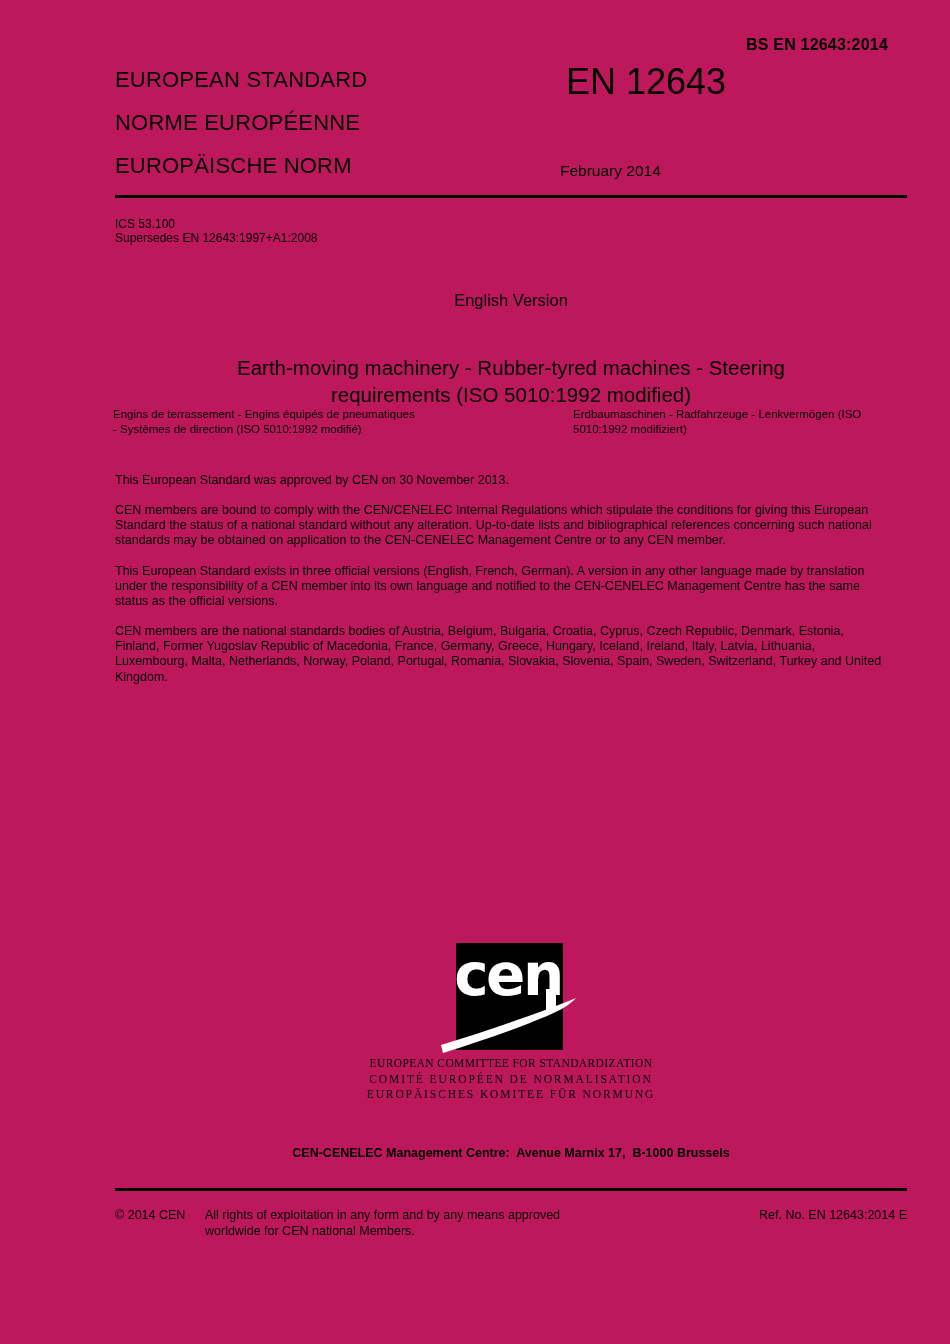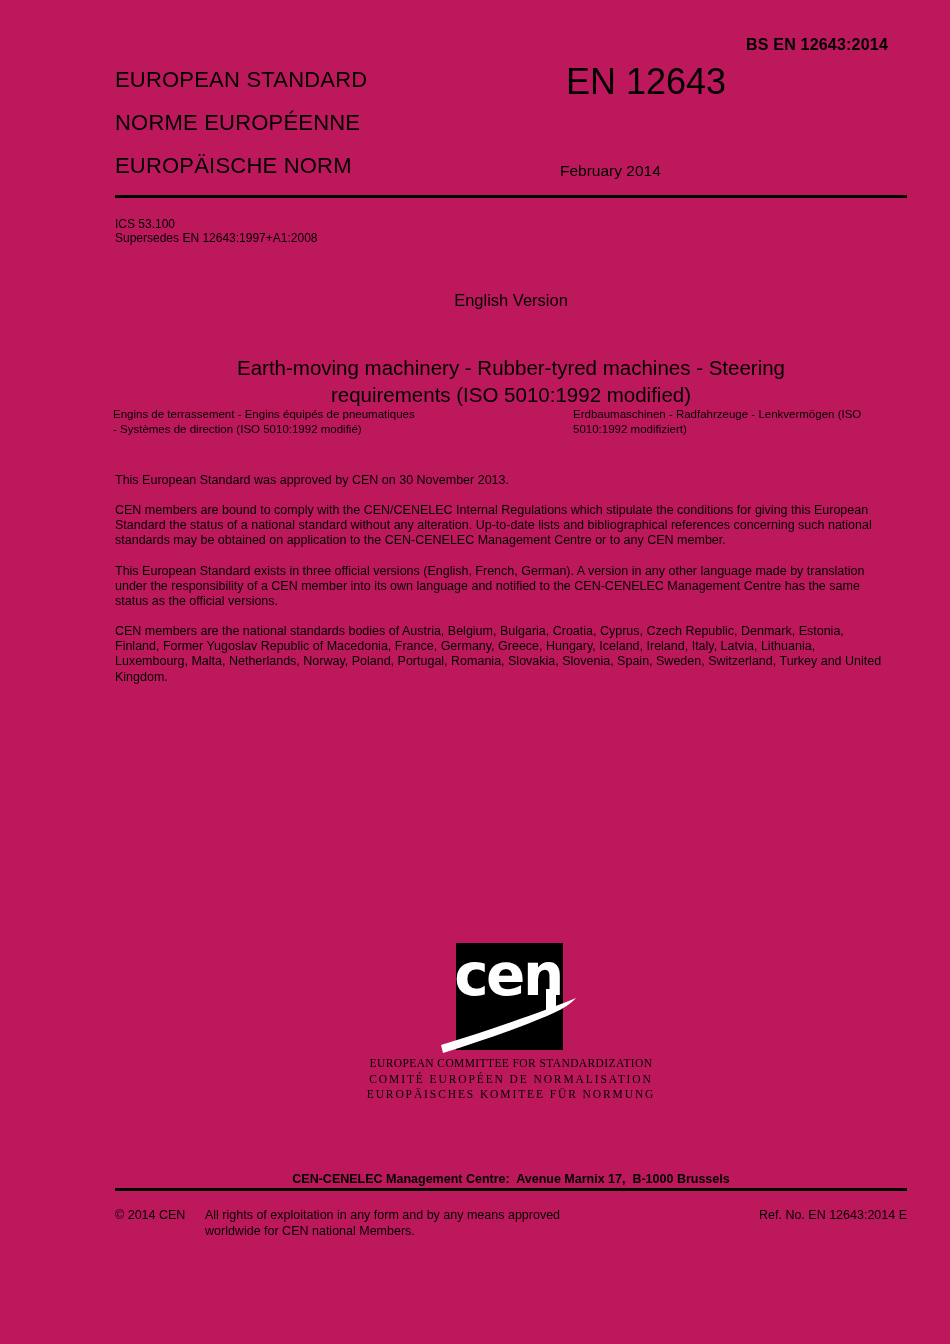--- a/index.html
+++ b/index.html
@@ -7,21 +7,21 @@
     position:relative;
     width:950px;height:1344px;
     background:#be185d;
     font-family:"Liberation Sans", sans-serif;
     color:#000;
     overflow:hidden;
     margin:0 auto;
   }
   .abs{position:absolute;}
   .prelines{white-space:pre-line;}
-  .prewrap{white-space:pre-wrap;margin-top:26px;}
+  .prewrap{white-space:pre-wrap;}
 
   .bsi-ref{top:36px;right:62px;font-size:16px;font-weight:600;letter-spacing:0.2px;}
 
   .h-lang{left:115px;font-size:22px;letter-spacing:0.2px;}
   .h-en{top:67px;}
   .h-fr{top:110px;}
   .h-de{top:153px;}
   .std-no{left:566px;top:61px;font-size:36px;font-weight:normal;}
   .date{left:560px;top:162px;font-size:15.5px;}
 

